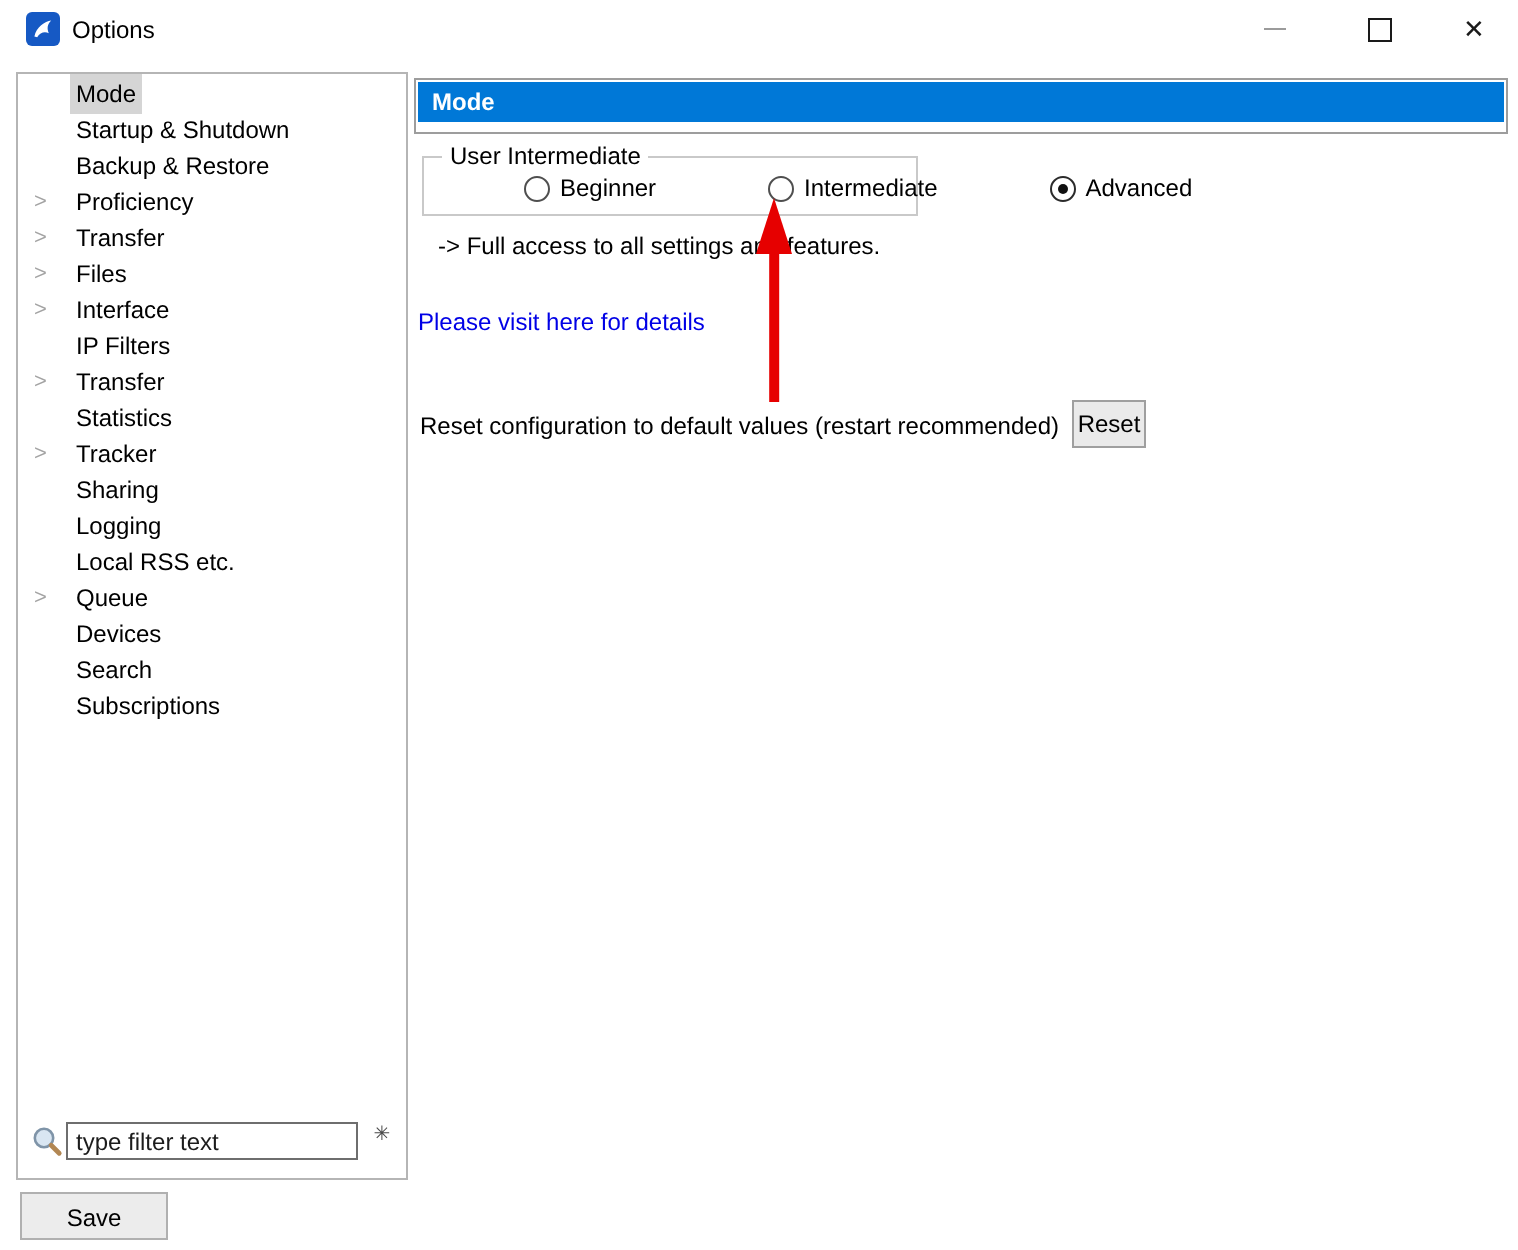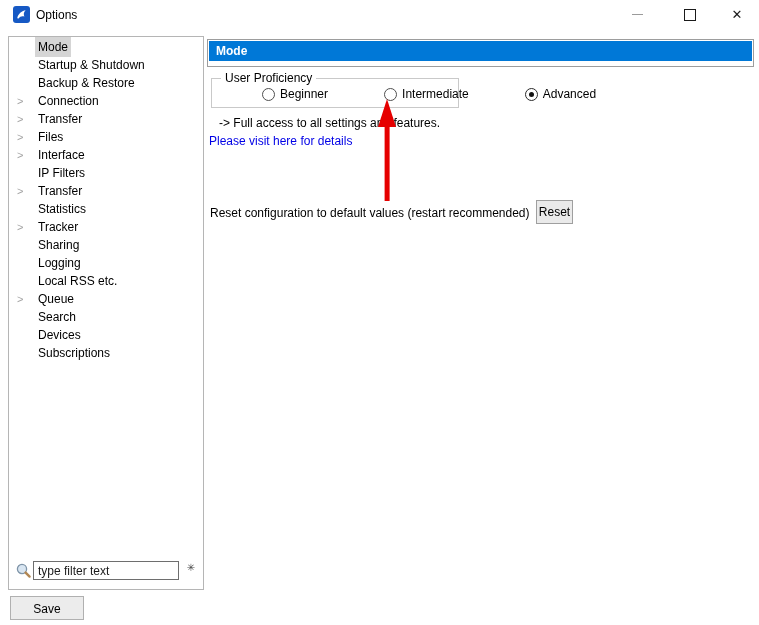--- a/index.html
+++ b/index.html
@@ -36,21 +36,21 @@
   .mode-header-inner{height:20px;line-height:20px;background:#0078D7;color:#fff;font-weight:bold;font-size:12px;padding-left:7px;}
   .groupbox{position:absolute;left:211px;top:78px;width:246px;height:28px;border:1px solid #c9c9c9;}
   .groupbox-label{position:absolute;top:-8px;left:9px;background:#fff;padding:0 4px;font-size:12px;color:#000;}
   .radio-row{position:absolute;left:6px;top:8px;display:flex;align-items:center;white-space:nowrap;}
   .radio-opt{display:flex;align-items:center;margin-right:12px;cursor:pointer;padding-left:44px;}
   .radio-circle{width:11px;height:11px;border:1px solid #4f4f4f;border-radius:50%;background:#fff;margin-right:5px;position:relative;flex:none;}
   .radio-opt.checked .radio-circle{border-color:#2b2b2b;}
   .radio-opt.checked .radio-circle::after{content:"";position:absolute;left:3px;top:3px;width:5px;height:5px;border-radius:50%;background:#111;}
   .radio-label{font-size:12px;color:#000;}
   .info-text{position:absolute;left:219px;top:116px;font-size:12px;color:#000;}
-  .details-link{position:absolute;left:209px;top:134px;font-size:12px;color:#0000e6;cursor:pointer;}
+  .details-link{position:absolute;left:209px;top:154px;font-size:12px;color:#0000e6;cursor:pointer;}
   .reset-text{position:absolute;left:210px;top:206px;font-size:12px;color:#000;}
   .reset-btn{position:absolute;left:536px;top:200px;width:37px;height:24px;background:#eaeaea;border:1px solid #9f9f9f;font-family:"Liberation Sans",sans-serif;font-size:12px;color:#000;text-align:center;line-height:22px;padding:0;cursor:pointer;}
   
   .red-arrow{position:absolute;left:375px;top:97px;width:24px;height:106px;z-index:5;pointer-events:none;}
 </style>
 </head>
 <body>
 
 <div class="titlebar">
   <svg class="app-icon" viewBox="0 0 17 17">
@@ -81,21 +81,21 @@
     <span class="tree-label">Startup &amp; Shutdown</span>
   </div>
 
   <div class="tree-row">
     <span class="tree-chevron"></span>
     <span class="tree-label">Backup &amp; Restore</span>
   </div>
 
   <div class="tree-row">
     <span class="tree-chevron">&gt;</span>
-    <span class="tree-label">Connection</span>
+    <span class="tree-label">Proficiency</span>
   </div>
 
   <div class="tree-row">
     <span class="tree-chevron">&gt;</span>
     <span class="tree-label">Transfer</span>
   </div>
 
   <div class="tree-row">
     <span class="tree-chevron">&gt;</span>
     <span class="tree-label">Files</span>
@@ -142,26 +142,26 @@
     <span class="tree-label">Local RSS etc.</span>
   </div>
 
   <div class="tree-row">
     <span class="tree-chevron">&gt;</span>
     <span class="tree-label">Queue</span>
   </div>
 
   <div class="tree-row">
     <span class="tree-chevron"></span>
+    <span class="tree-label">Devices</span>
+  </div>
+
+  <div class="tree-row">
+    <span class="tree-chevron"></span>
     <span class="tree-label">Search</span>
-  </div>
-
-  <div class="tree-row">
-    <span class="tree-chevron"></span>
-    <span class="tree-label">Devices</span>
   </div>
 
   <div class="tree-row">
     <span class="tree-chevron"></span>
     <span class="tree-label">Subscriptions</span>
   </div>
 </div>
 
   <svg class="filter-icon" viewBox="0 0 17 17">
     <circle cx="7" cy="7" r="4.6" fill="#d9e6f2" stroke="#7f94a8" stroke-width="1.3"></circle>
@@ -171,21 +171,21 @@
   <span class="filter-clear">✳</span>
 </div>
 
 <button class="save-btn">Save</button>
 
 <div class="mode-header">
   <div class="mode-header-inner">Mode</div>
 </div>
 
 <div class="groupbox">
-  <span class="groupbox-label">User Proficiency</span>
+  <span class="groupbox-label">User Intermediate</span>
   <div class="radio-row">
   <span class="radio-opt">
     <span class="radio-circle"></span>
     <span class="radio-label">Beginner</span>
   </span>
 
   <span class="radio-opt">
     <span class="radio-circle"></span>
     <span class="radio-label">Intermediate</span>
   </span>

